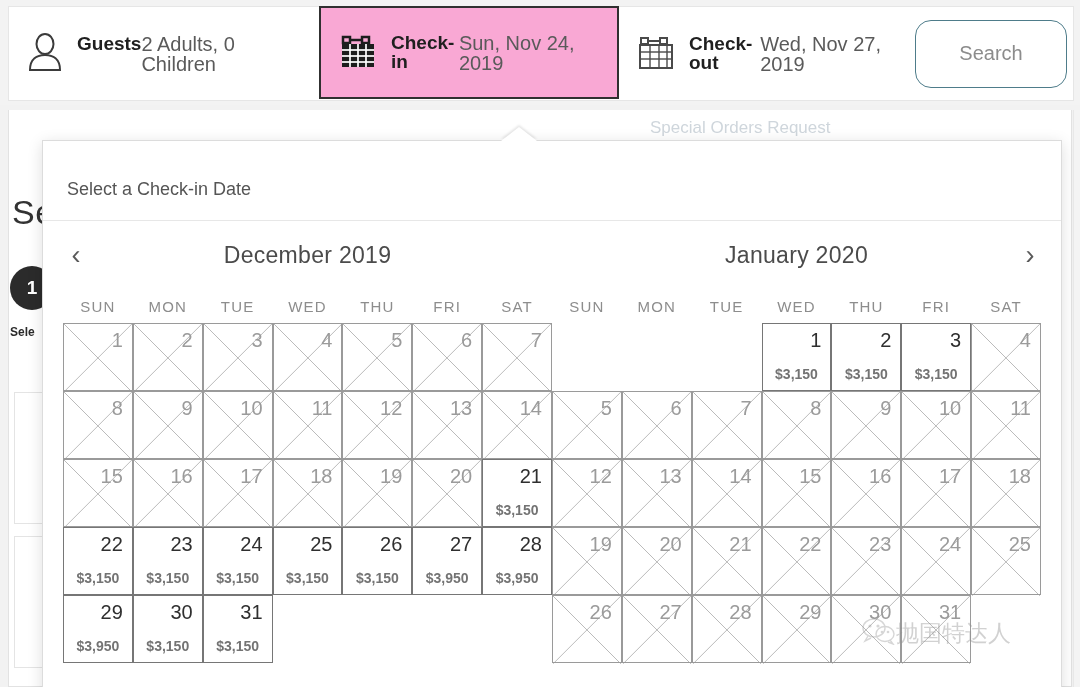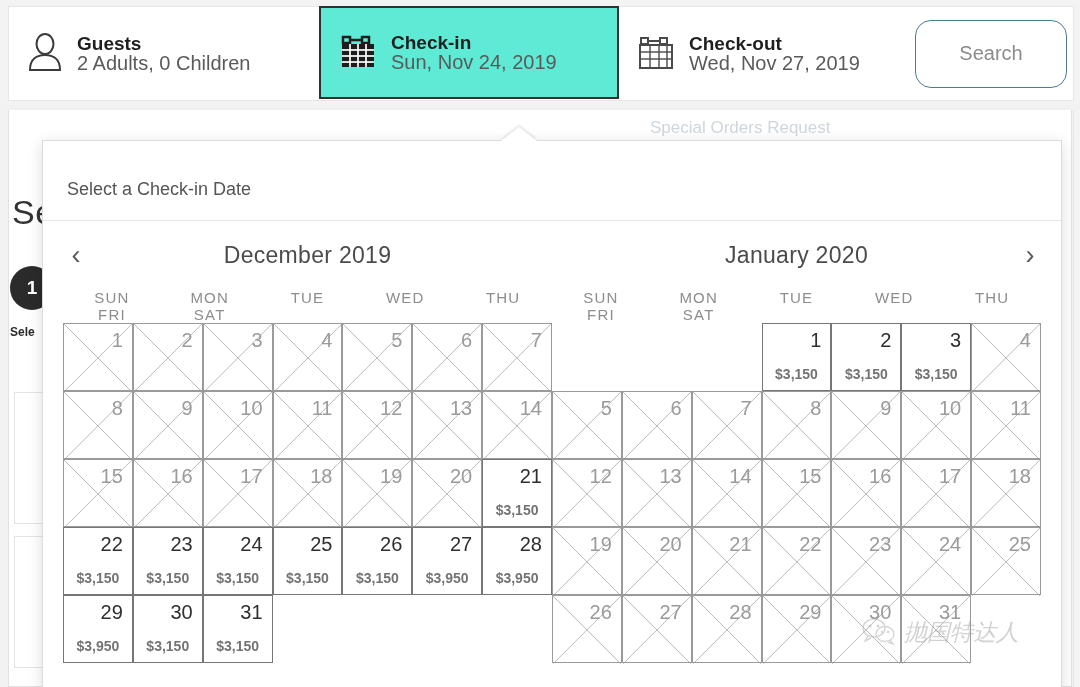--- a/index.html
+++ b/index.html
@@ -53,26 +53,26 @@
     background:#ffffff;border:1px solid #e6e6e6;
     display:flex;align-items:stretch;
   }
   .field{
     display:flex;align-items:center;gap:14px;
     padding:0 18px;height:100%;box-sizing:border-box;
     cursor:pointer;
   }
   #field-guests{width:310px;}
   #field-checkin{
-    width:300px;background:#5eead4;border:2px solid #303030;
+    width:300px;background:#f9a8d4;border:2px solid #303030;
     box-sizing:border-box;position:relative;z-index:5;
     margin-top:-1px;margin-bottom:-1px;
   }
   #field-checkout{width:290px;}
-  .field-text{display:flex;flex-direction:column;justify-content:center;}
+  .field-text{display:flex;flex-direction:row;justify-content:center;}
   .field-label{font-size:19px;font-weight:700;color:#1f1f1f;line-height:1;}
   .field-value{font-size:20px;color:#5a5a5a;font-weight:300;line-height:1;}
   .ficon{flex:0 0 auto;display:block;}
 
   #search-btn-wrap{flex:1;display:flex;align-items:center;justify-content:center;}
   #search-btn{
     width:150px;height:66px;background:#ffffff;
     border:1.5px solid #4e7c8a;border-radius:16px;
     color:#8c8c8c;font-size:20px;font-weight:300;
     display:flex;align-items:center;justify-content:center;
@@ -113,21 +113,21 @@
   }
   .month-name{font-size:23px;color:#4b4b4b;font-weight:300;letter-spacing:.3px;}
   .nav-arrow{
     position:absolute;top:50%;transform:translateY(-50%);
     width:34px;height:34px;display:flex;align-items:center;justify-content:center;
     font-size:27px;color:#5a5a5a;font-weight:200;cursor:pointer;line-height:1;
   }
   #prev-month{left:-4px;}
   #next-month{right:-6px;}
 
-  .dow-row{display:grid;grid-template-columns:repeat(5,1fr);height:34px;}
+  .dow-row{display:grid;grid-template-columns:repeat(7,1fr);height:34px;}
   .dow{
     display:flex;align-items:center;justify-content:center;
     font-size:15px;color:#8d8d8d;font-weight:300;letter-spacing:1.2px;
   }
 
   .grid{display:grid;grid-template-columns:repeat(7,1fr);}
   .cell{
     height:68px;box-sizing:border-box;position:relative;
     background:#fff;
   }
@@ -143,22 +143,22 @@
   .price{
     position:absolute;bottom:8px;left:0;right:0;text-align:center;
     font-size:14px;color:#737373;font-weight:700;
   }
   .xmark{position:absolute;inset:0;pointer-events:none;}
   .xmark line{stroke:#9a9a9a;stroke-width:1;}
 
   
   #watermark{
     position:absolute;left:862px;top:617px;
-    display:flex;align-items:flex-start;gap:8px;
-    opacity:.40;z-index:30;pointer-events:none;font-style:italic;
+    display:flex;align-items:center;
+    opacity:.40;z-index:30;pointer-events:none;
   }
   #wm-text{
     font-size:23px;color:#8f8f8f;
     font-family:"DejaVu Sans",sans-serif;white-space:nowrap;
   }
   #scroll-edge{
     position:absolute;right:0;top:110px;width:6px;bottom:0;
     background:#f4f4f4;border-left:1px solid #e8e8e8;z-index:25;
   }
 </style>

